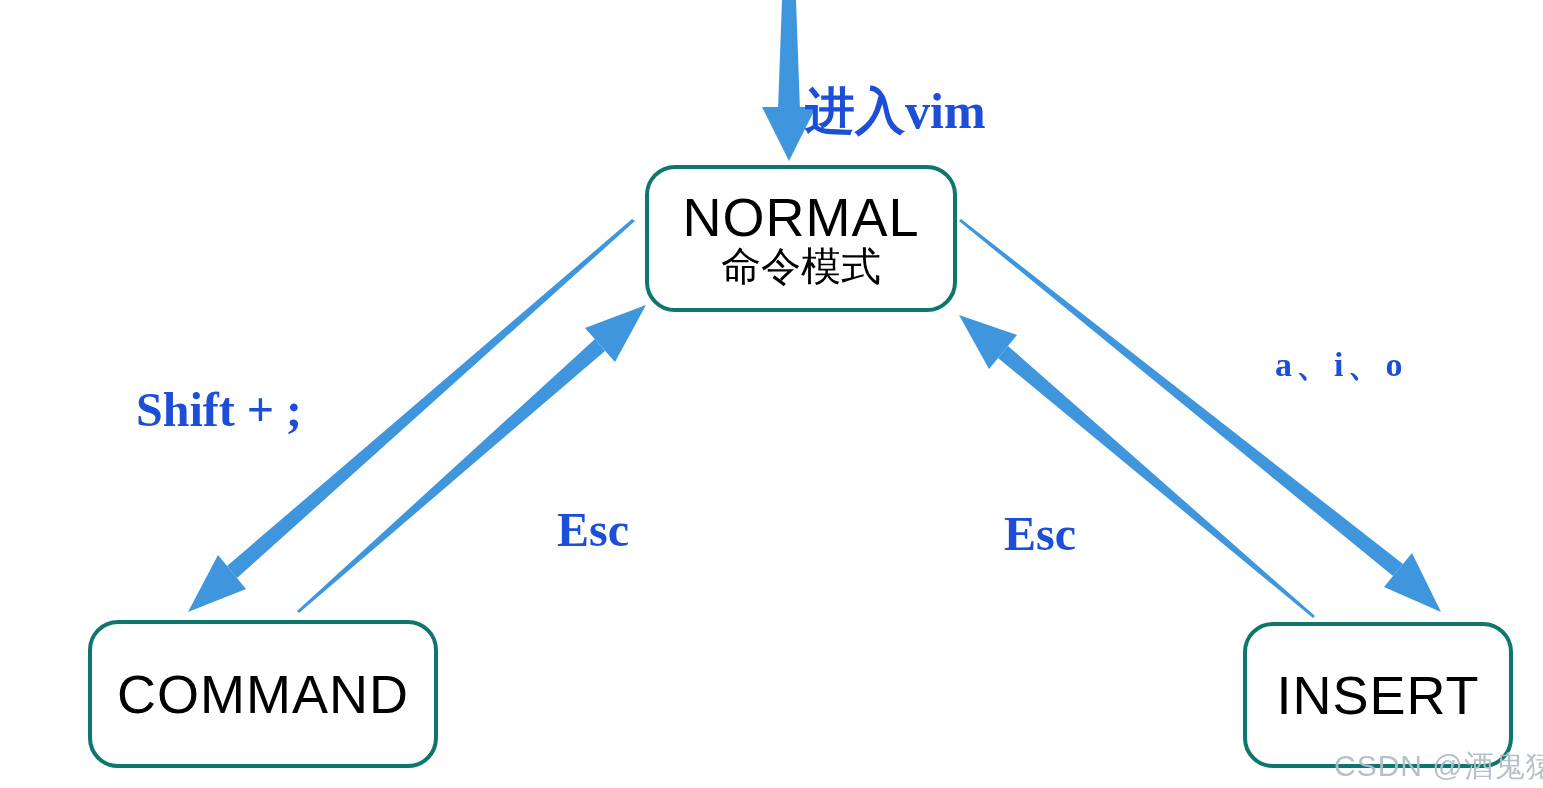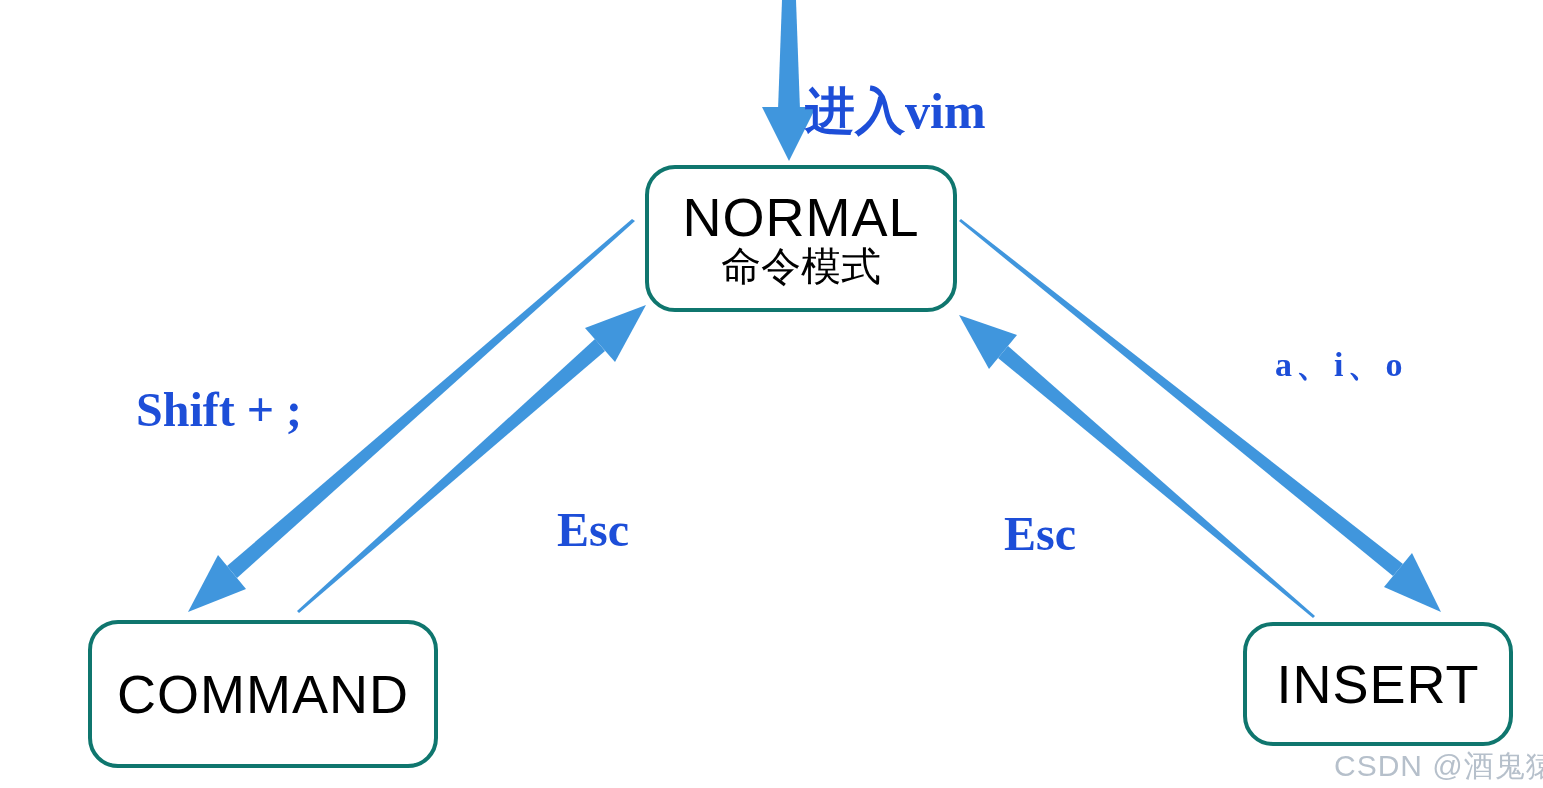--- a/index.html
+++ b/index.html
@@ -44,21 +44,21 @@
     white-space: nowrap;
   }
   .node-sub {
     font-size: 40px;
     line-height: 1.08;
     white-space: nowrap;
     text-align: center;
   }
   .node-normal  { left: 645px; top: 165px; width: 312px; height: 147px; }
   .node-command { left:  88px; top: 620px; width: 350px; height: 148px; }
-  .node-insert  { left: 1243px; top: 622px; width: 270px; height: 124px; }
+  .node-insert  { left: 1243px; top: 622px; width: 270px; height: 146px; }
 
   .edge-label {
     position: absolute;
     font-weight: 700;
     font-size: 48px;
     white-space: nowrap;
     z-index: 3;
     color: #1d4ed8;
     font-family: Liberation Serif, serif;
   }

